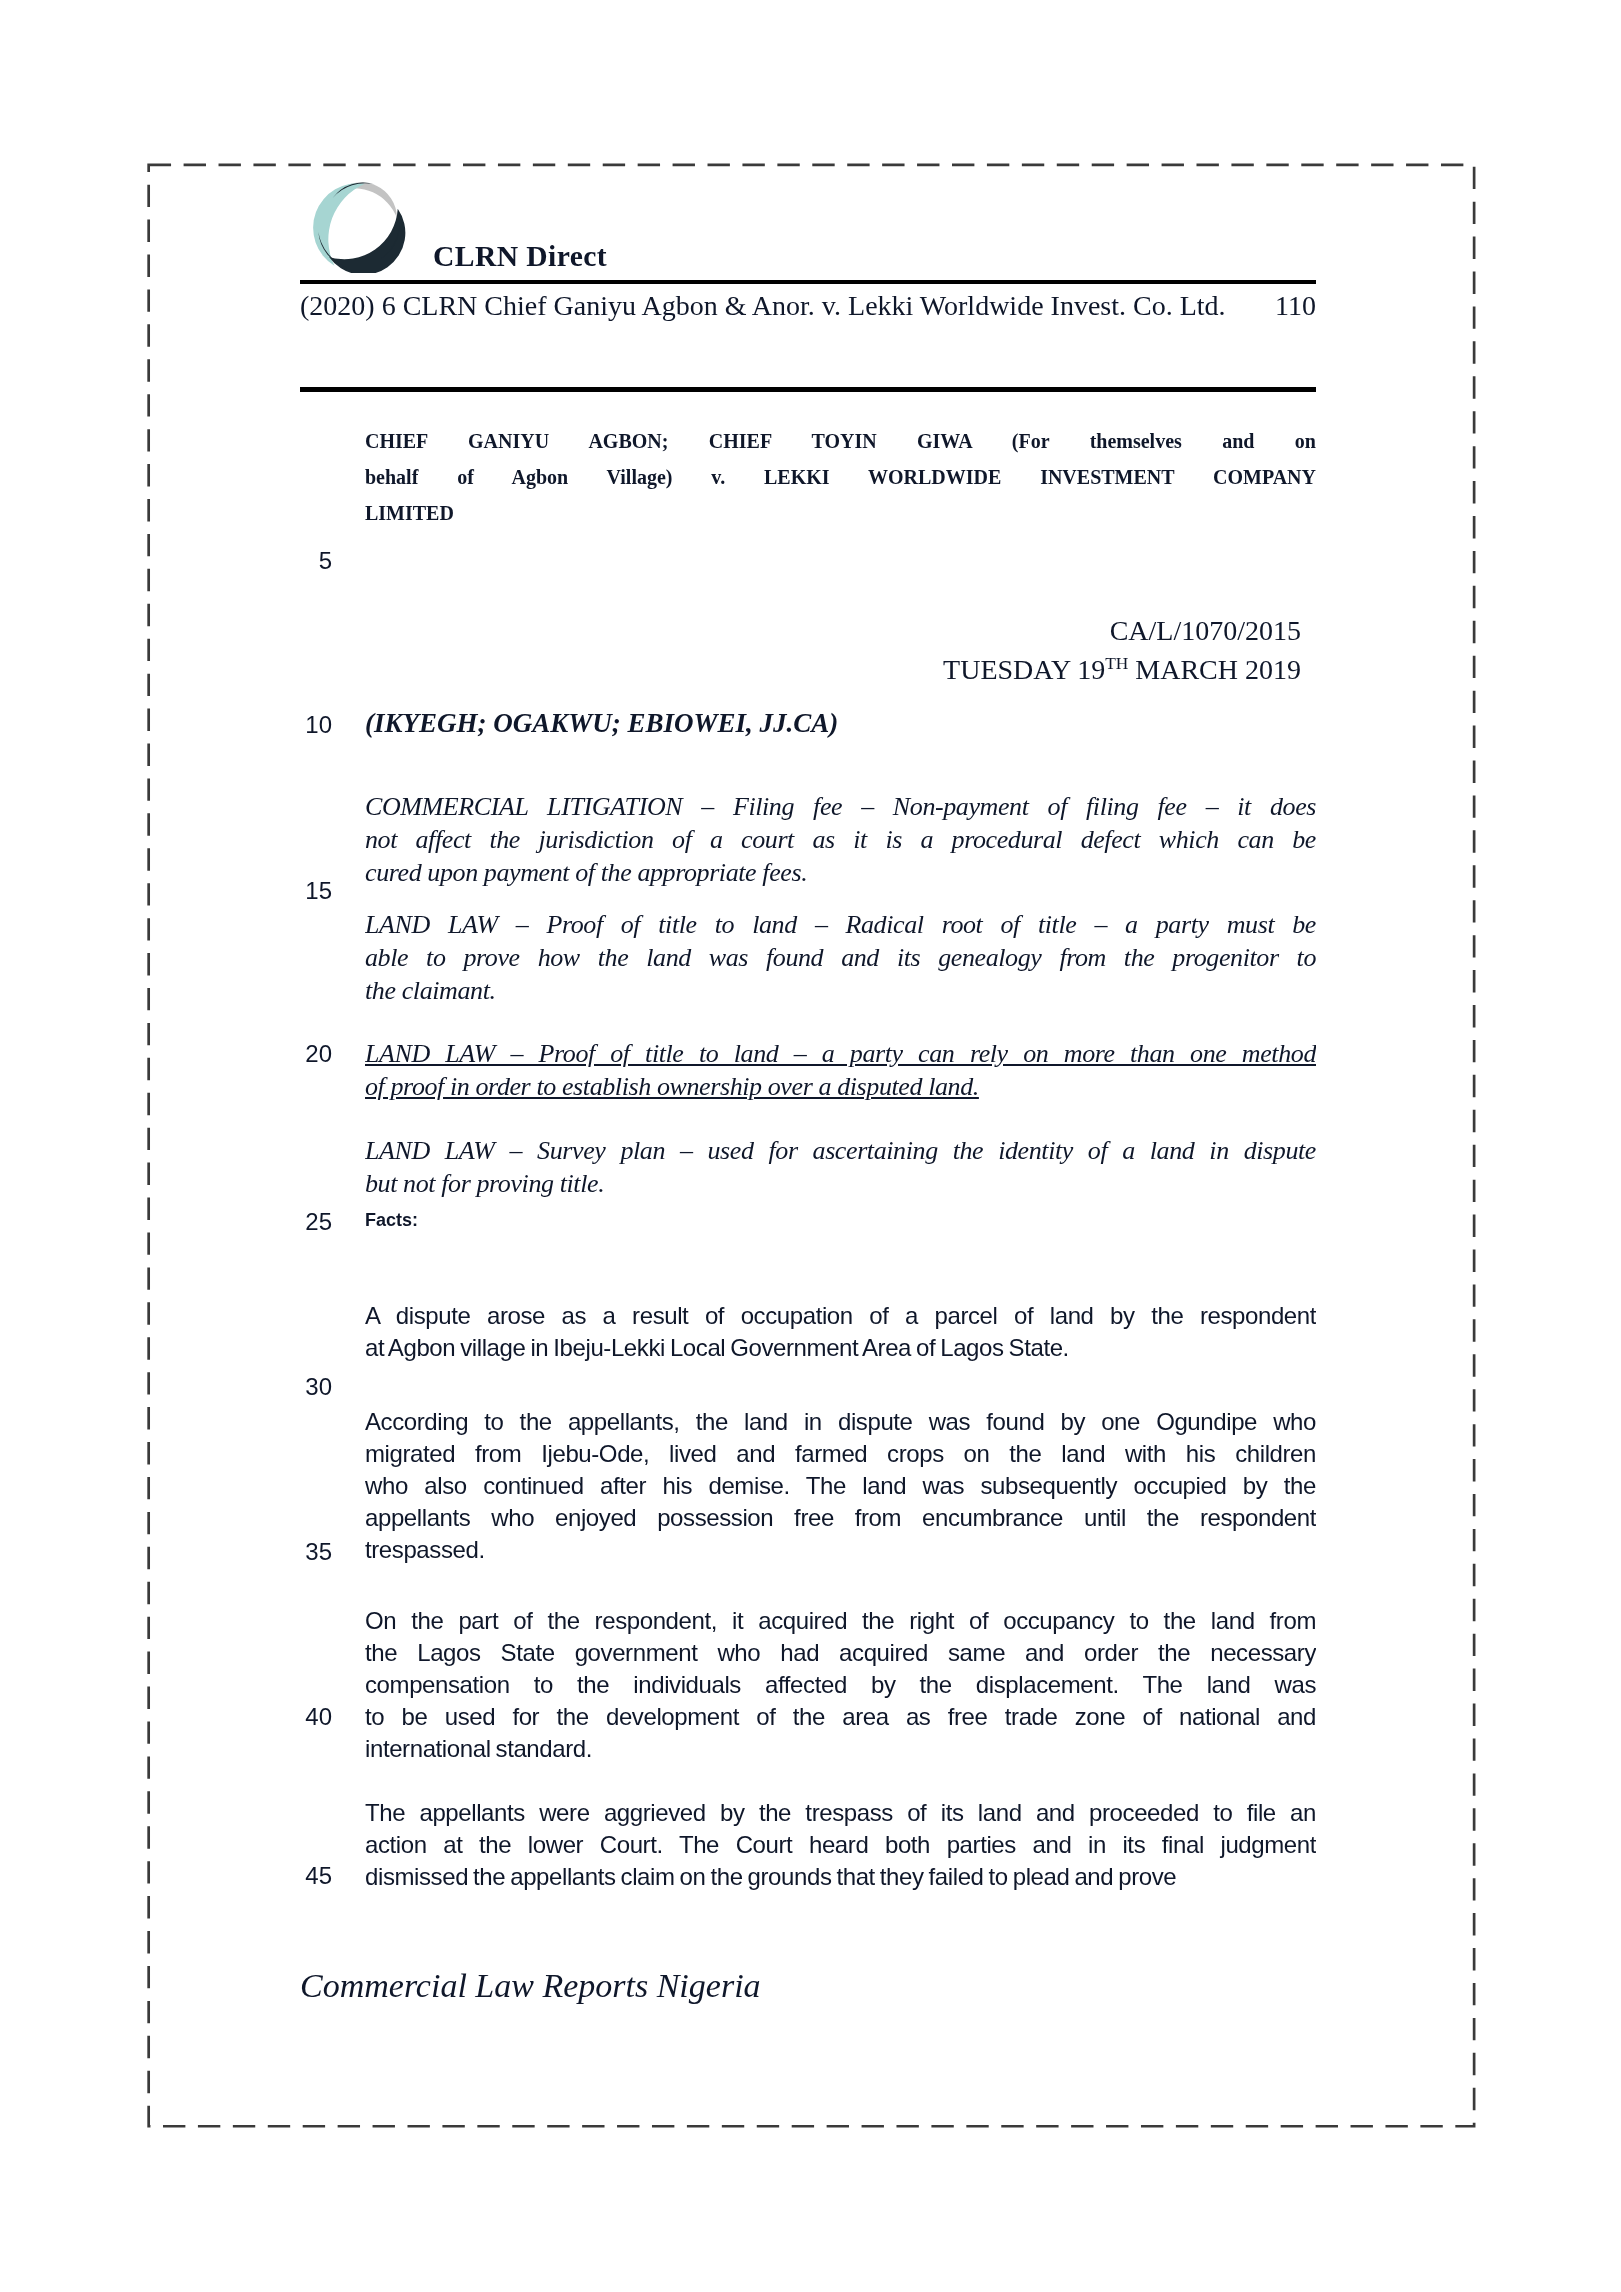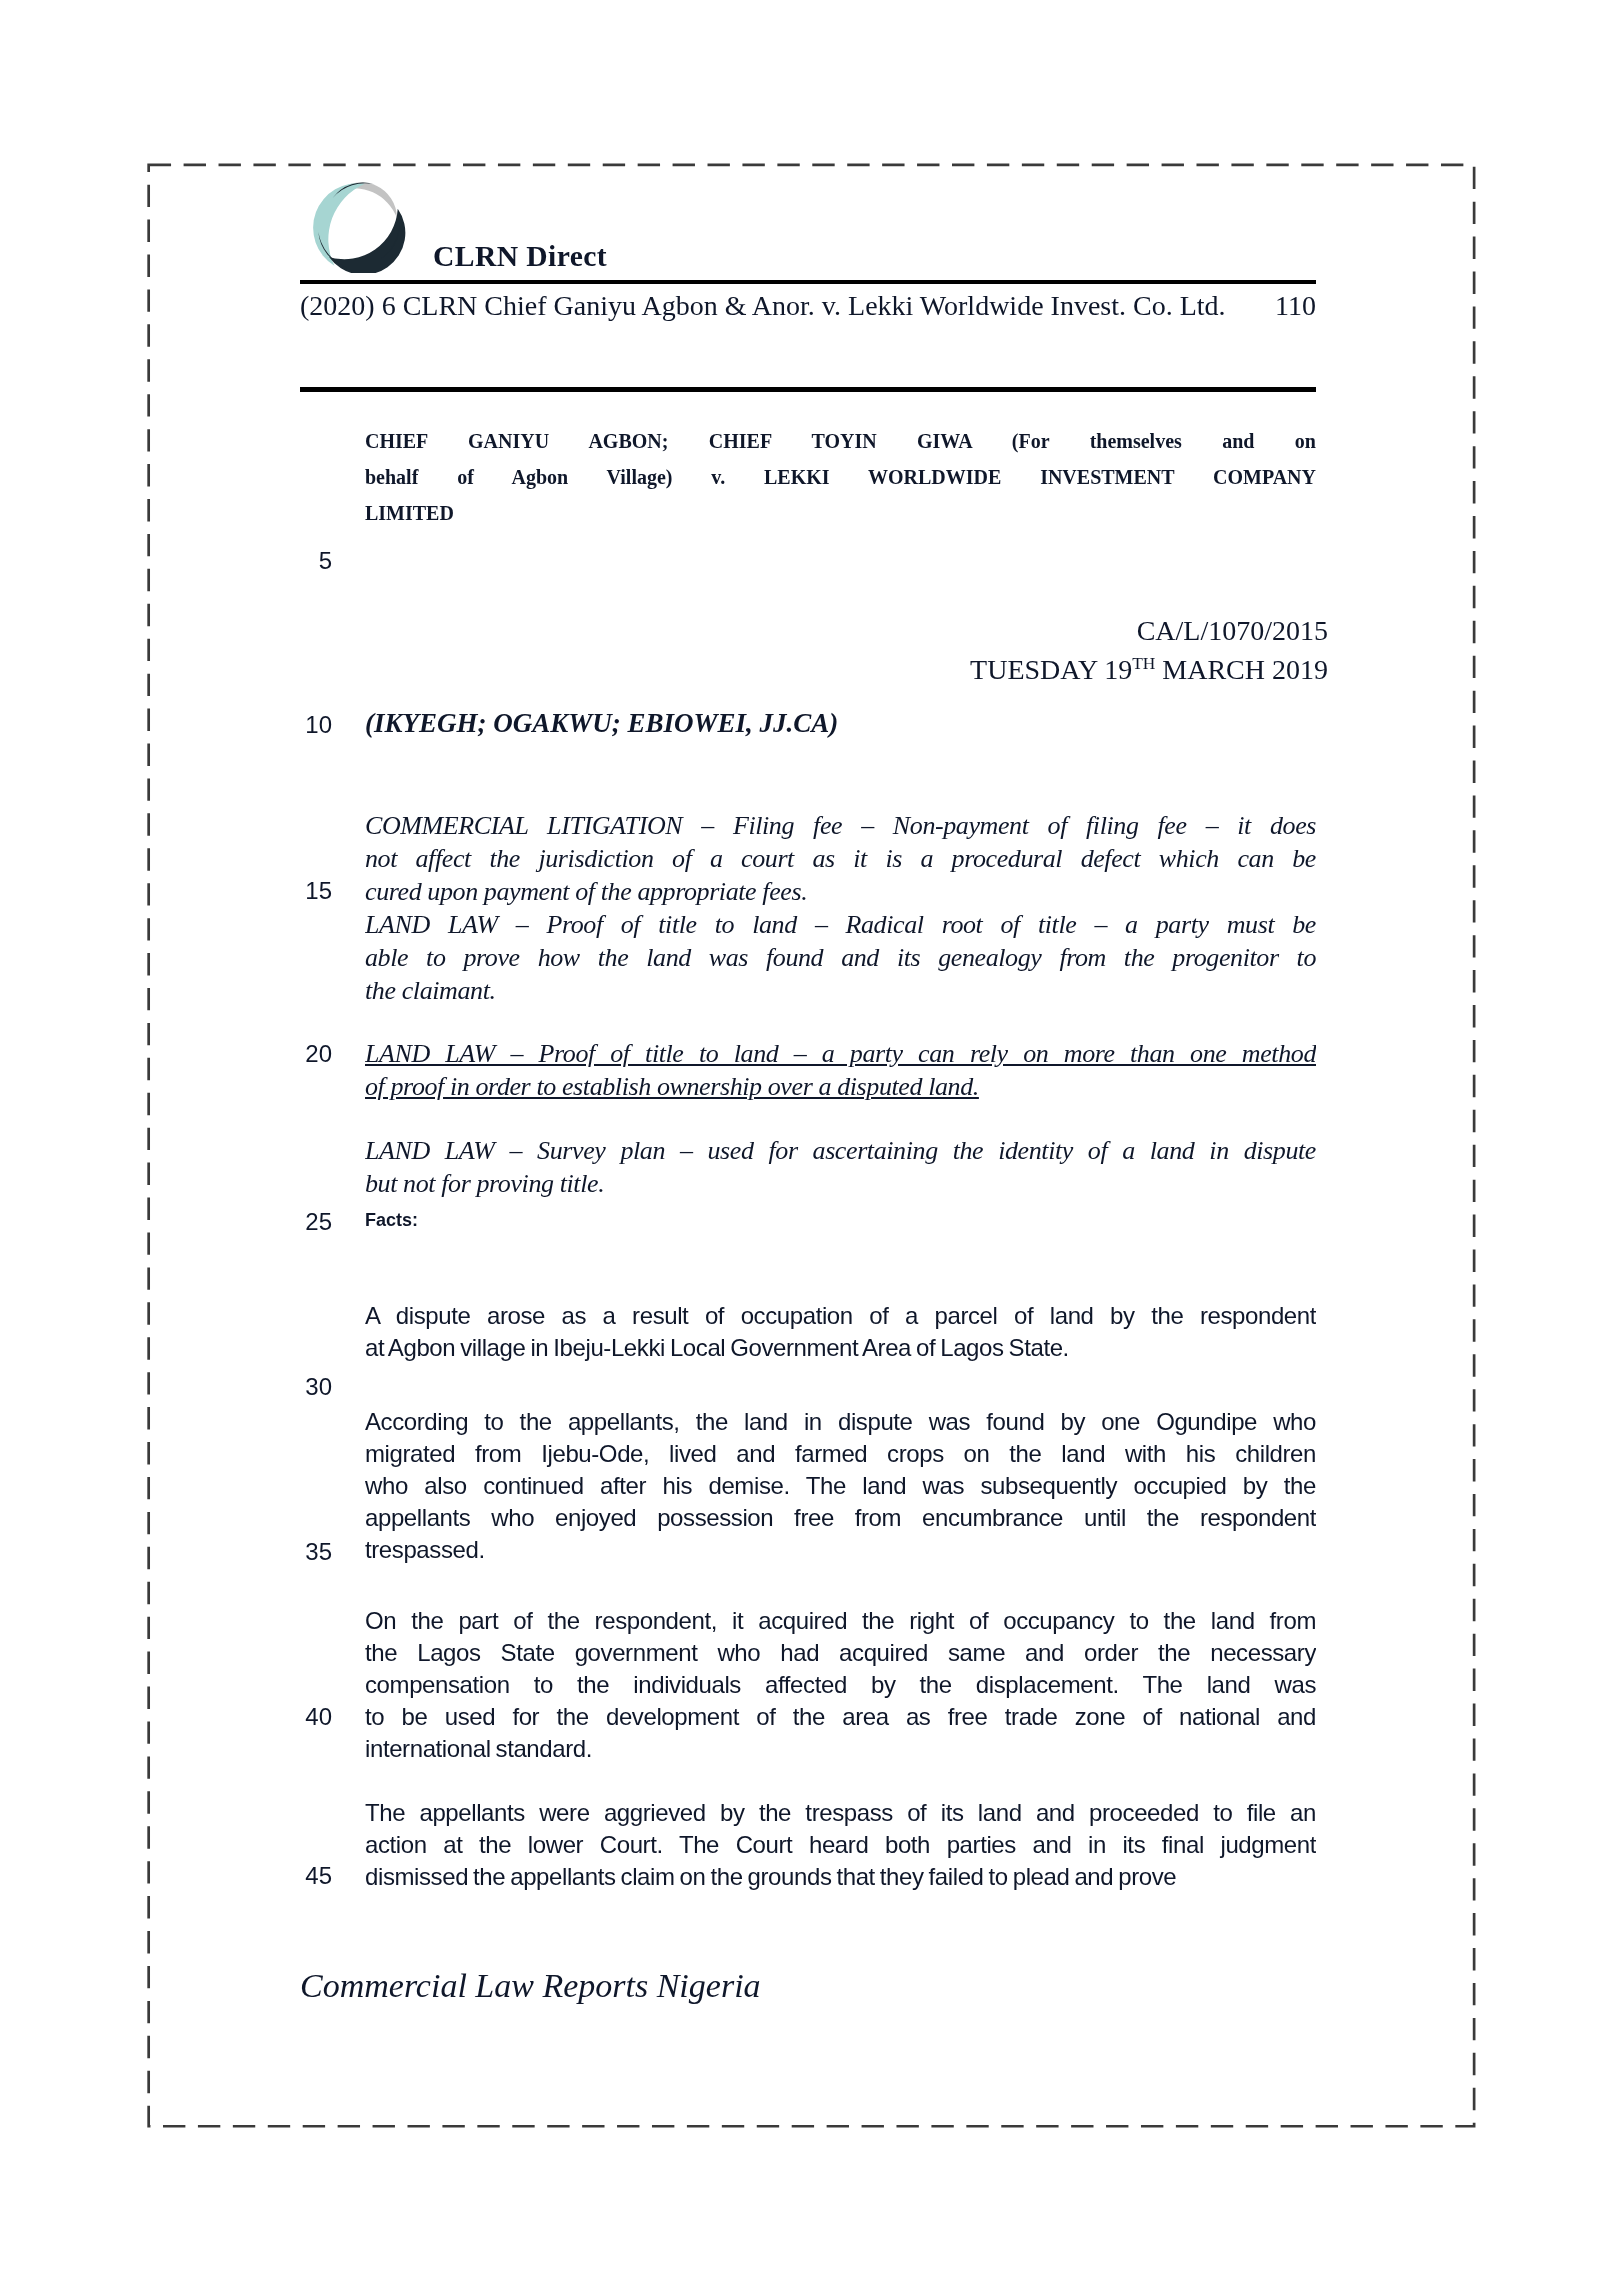--- a/index.html
+++ b/index.html
@@ -22,28 +22,28 @@
             font-size:28px;white-space:nowrap;}
   .rule2{left:300px;top:387px;width:1016px;height:4.5px;}
 
   
   .col{left:365px;width:951px;}
 
   .title{top:423px;font-size:20px;font-weight:bold;}
   .title .tline{height:36px;line-height:36px;}
 
   .court{top:544px;font-size:29px;line-height:39px;}
-  .caseno{position:absolute;right:293px;top:614px;text-align:right;font-size:28px;line-height:33px;white-space:nowrap;}
+  .caseno{position:absolute;right:320px;top:614px;text-align:right;font-size:28px;line-height:33px;white-space:nowrap;}
   .caseno sup{font-size:0.62em;vertical-align:super;letter-spacing:0;}
 
   .judges{top:708px;font-size:27px;font-weight:bold;font-style:italic;}
 
   .catchword{font-style:italic;font-size:26px;letter-spacing:-0.4px;}
   .catchword .tline{height:33px;line-height:33px;}
-  .cw1{top:809px;} .cw2{top:908px;} .cw3{top:1037px;text-decoration:underline;} .cw4{top:1134px;}
+  .cw1{top:790px;} .cw2{top:908px;} .cw3{top:1037px;text-decoration:underline;} .cw4{top:1134px;}
 
   .facts-heading{top:1210px;font-size:18px;font-weight:bold;}
 
   .body-para{font-size:24px;letter-spacing:-0.4px;word-spacing:-1.3px;}
   .body-para .tline{height:32px;line-height:32px;}
   .p1{top:1300px;} .p2{top:1406px;} .p3{top:1605px;} .p4{top:1797px;}
 
   
   .tline{text-align:justify;text-align-last:justify;overflow:hidden;}
   .tline.last{text-align-last:left;}

